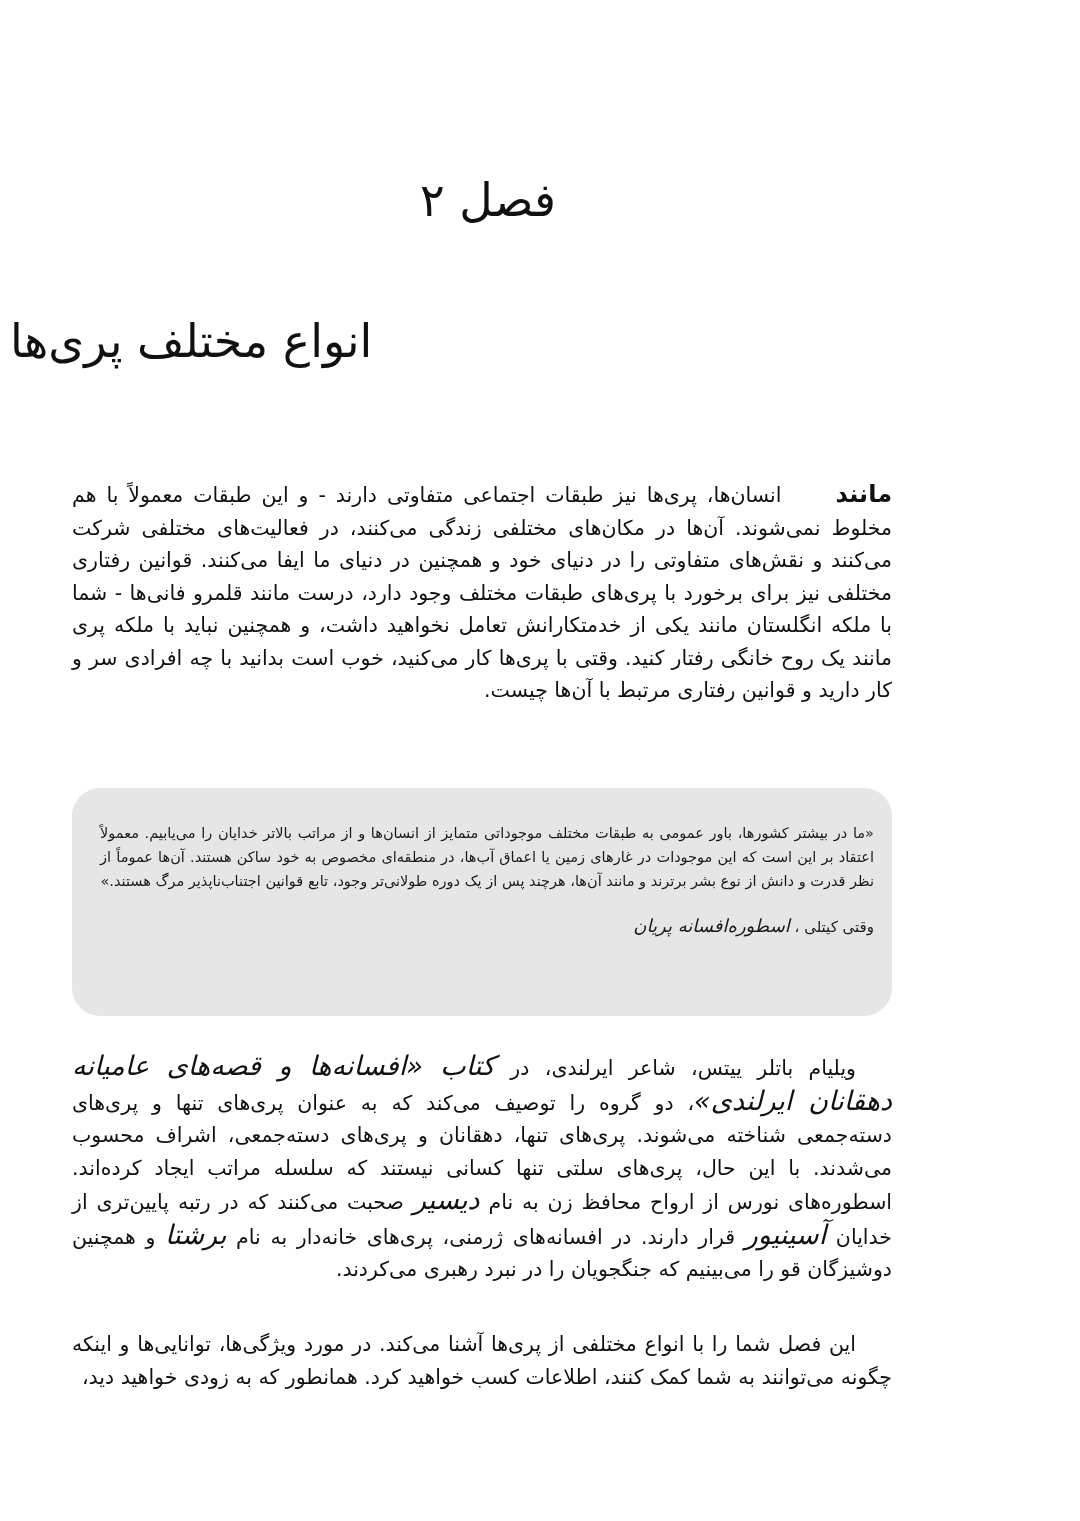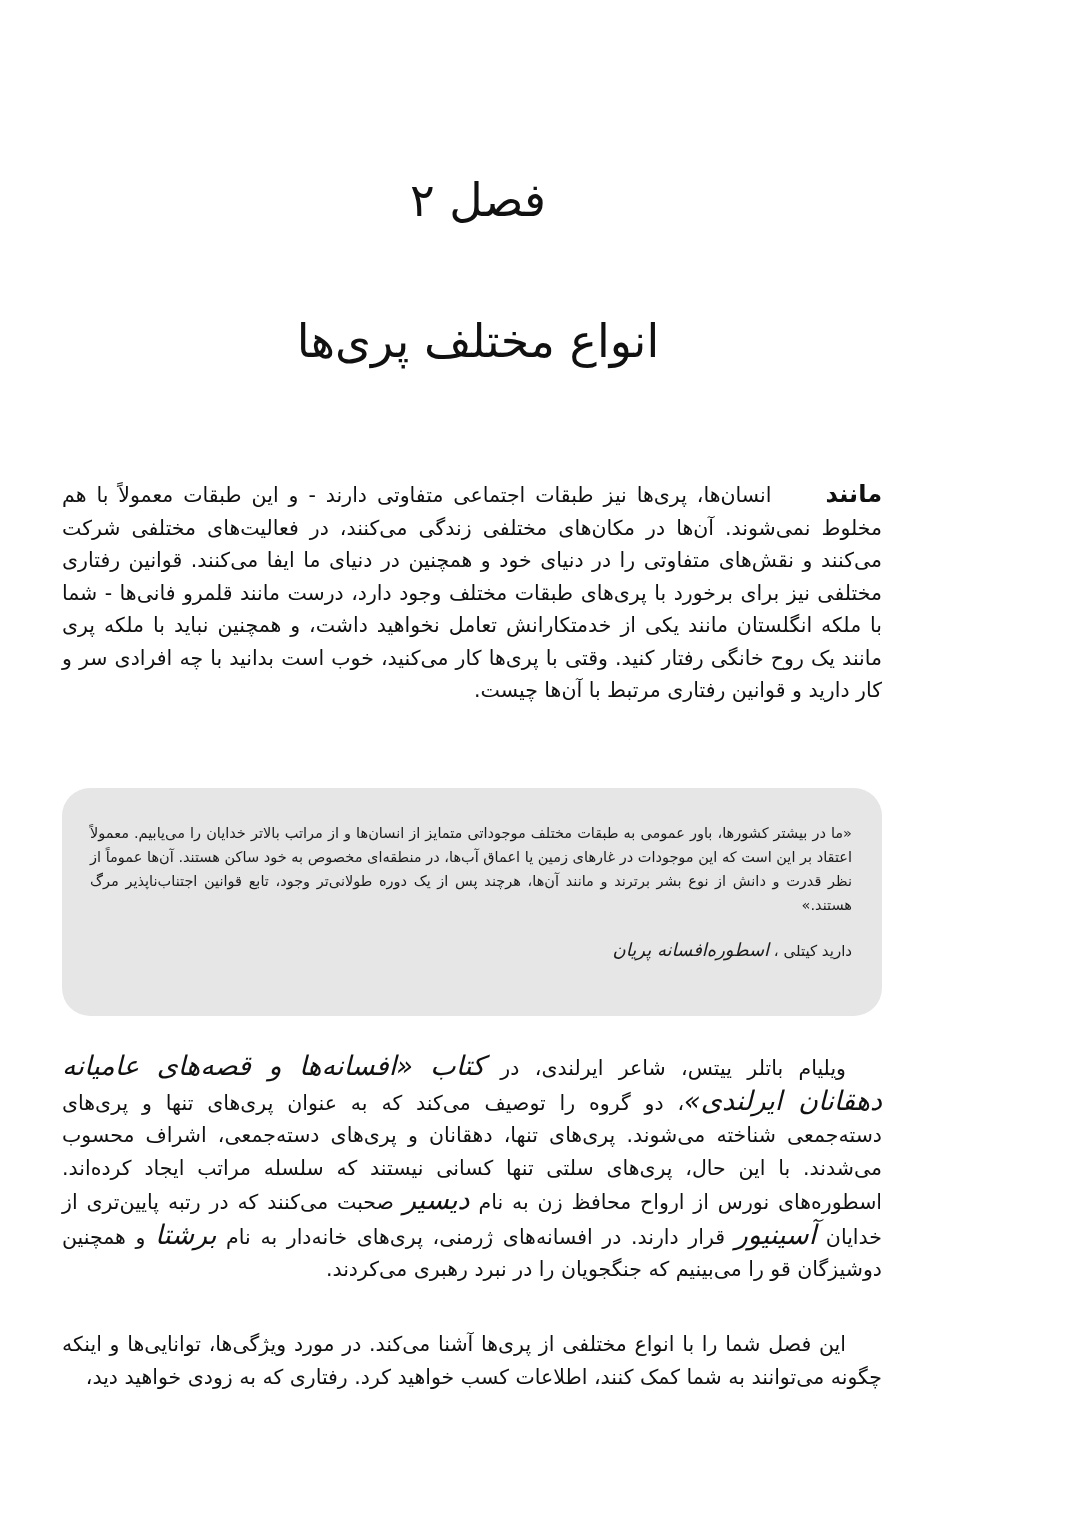--- a/index.html
+++ b/index.html
@@ -10,40 +10,40 @@
     body {
       width: 1080px;
       height: 1521px;
       position: relative;
       overflow: hidden;
       color: #111111;
       font-family: "DejaVu Sans", "Liberation Sans", sans-serif;
     }
     .page {
       position: absolute;
-      left: 0; top: 0;
+      left: 10px; top: 0;
       width: 956px;
       height: 1521px;
       direction: rtl;
     }
     .chapter-number {
       position: absolute;
       top: 168px;
       left: 0; right: 0;
       text-align: center;
       font-size: 46px;
       line-height: 64px;
       font-weight: normal;
       margin: 0;
     }
     .chapter-title {
       position: absolute;
       top: 306px;
       left: 0; right: 0;
-      text-align: center;
+      text-align: left;
       font-size: 46px;
       line-height: 70px;
       font-weight: normal;
       margin: 0;
     }
     .body-para {
       position: absolute;
       left: 62px;
       right: 74px;
       font-size: 20.5px;
@@ -60,21 +60,21 @@
     }
     .quote-box {
       position: absolute;
       left: 62px;
       right: 74px;
       top: 788px;
       height: 228px;
       background: #e6e6e6;
       border-radius: 28px;
       box-sizing: border-box;
-      padding: 33px 30px 0 28px;
+      padding: 33px 18px 0 28px;
     }
     .quote-text {
       font-size: 14.5px;
       line-height: 24px;
       text-align: justify;
       text-align-last: right;
       margin: 0;
       color: #1a1a1a;
     }
     .quote-attrib {
@@ -100,20 +100,20 @@
 <div class="page">
 
   <h1 class="chapter-number">فصل ۲</h1>
 
   <h2 class="chapter-title">انواع مختلف پری‌ها</h2>
 
   <p class="body-para para-1"><span class="lead-word">مانند</span><span> انسان‌ها، پری‌ها نیز طبقات اجتماعی متفاوتی دارند - و این طبقات معمولاً با هم مخلوط نمی‌شوند. آن‌ها در مکان‌های مختلفی زندگی می‌کنند، در فعالیت‌های مختلفی شرکت می‌کنند و نقش‌های متفاوتی را در دنیای خود و همچنین در دنیای ما ایفا می‌کنند. قوانین رفتاری مختلفی نیز برای برخورد با پری‌های طبقات مختلف وجود دارد، درست مانند قلمرو فانی‌ها - شما با ملکه انگلستان مانند یکی از خدمتکارانش تعامل نخواهید داشت، و همچنین نباید با ملکه پری مانند یک روح خانگی رفتار کنید. وقتی با پری‌ها کار می‌کنید، خوب است بدانید با چه افرادی سر و کار دارید و قوانین رفتاری مرتبط با آن‌ها چیست.</span></p>
 
   <div class="quote-box">
     <p class="quote-text">«ما در بیشتر کشورها، باور عمومی به طبقات مختلف موجوداتی متمایز از انسان‌ها و از مراتب بالاتر خدایان را می‌یابیم. معمولاً اعتقاد بر این است که این موجودات در غارهای زمین یا اعماق آب‌ها، در منطقه‌ای مخصوص به خود ساکن هستند. آن‌ها عموماً از نظر قدرت و دانش از نوع بشر برترند و مانند آن‌ها، هرچند پس از یک دوره طولانی‌تر وجود، تابع قوانین اجتناب‌ناپذیر مرگ هستند.»</p>
-    <div class="quote-attrib"><span>دارید کیتلی</span><span> ، </span><span class="book">اسطوره‌افسانه پریان</span></div>
+    <div class="quote-attrib"><span>وقتی کیتلی</span><span> ، </span><span class="book">اسطوره‌افسانه پریان</span></div>
   </div>
 
   <p class="body-para para-2"><span>ویلیام باتلر ییتس، شاعر ایرلندی، در </span><span class="emph">کتاب «افسانه‌ها و قصه‌های عامیانه دهقانان ایرلندی»</span><span>، دو گروه را توصیف می‌کند که به عنوان پری‌های تنها و پری‌های دسته‌جمعی شناخته می‌شوند. پری‌های تنها، دهقانان و پری‌های دسته‌جمعی، اشراف محسوب می‌شدند. با این حال، پری‌های سلتی تنها کسانی نیستند که سلسله مراتب ایجاد کرده‌اند. اسطوره‌های نورس از ارواح محافظ زن به نام </span><span class="emph">دیسیر</span><span> صحبت می‌کنند که در رتبه پایین‌تری از خدایان </span><span class="emph">آسینیور</span><span> قرار دارند. در افسانه‌های ژرمنی، پری‌های خانه‌دار به نام </span><span class="emph">برشتا</span><span> و همچنین دوشیزگان قو را می‌بینیم که جنگجویان را در نبرد رهبری می‌کردند.</span></p>
 
-  <p class="body-para para-3">این فصل شما را با انواع مختلفی از پری‌ها آشنا می‌کند. در مورد ویژگی‌ها، توانایی‌ها و اینکه چگونه می‌توانند به شما کمک کنند، اطلاعات کسب خواهید کرد. رفتاری که به زودی خواهید دید،</p>
+  <p class="body-para para-3">این فصل شما را با انواع مختلفی از پری‌ها آشنا می‌کند. در مورد ویژگی‌ها، توانایی‌ها و اینکه چگونه می‌توانند به شما کمک کنند، اطلاعات کسب خواهید کرد. همانطور که به زودی خواهید دید،</p>
 
 </div>
 
 </body></html>

